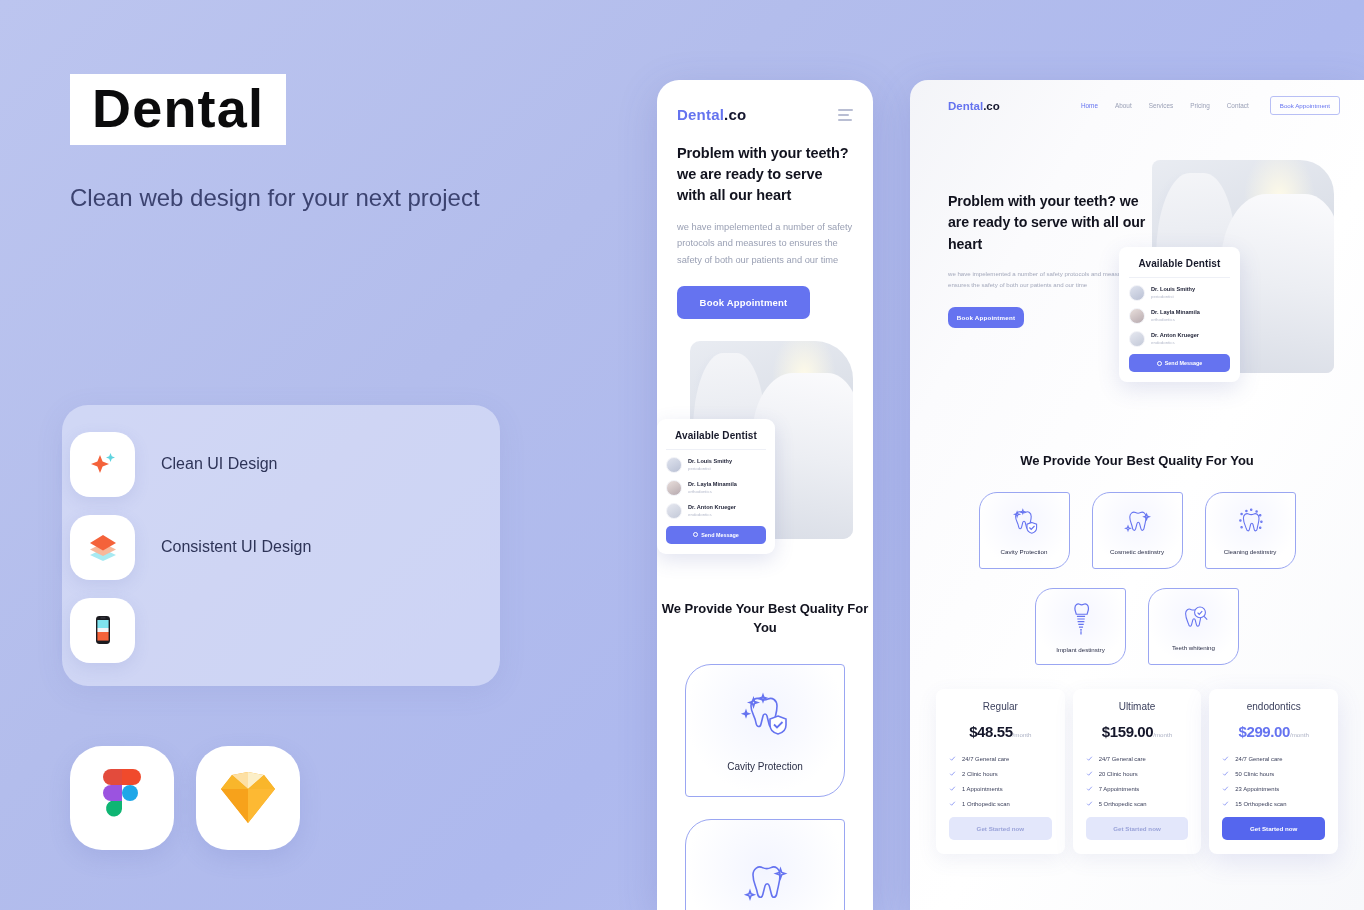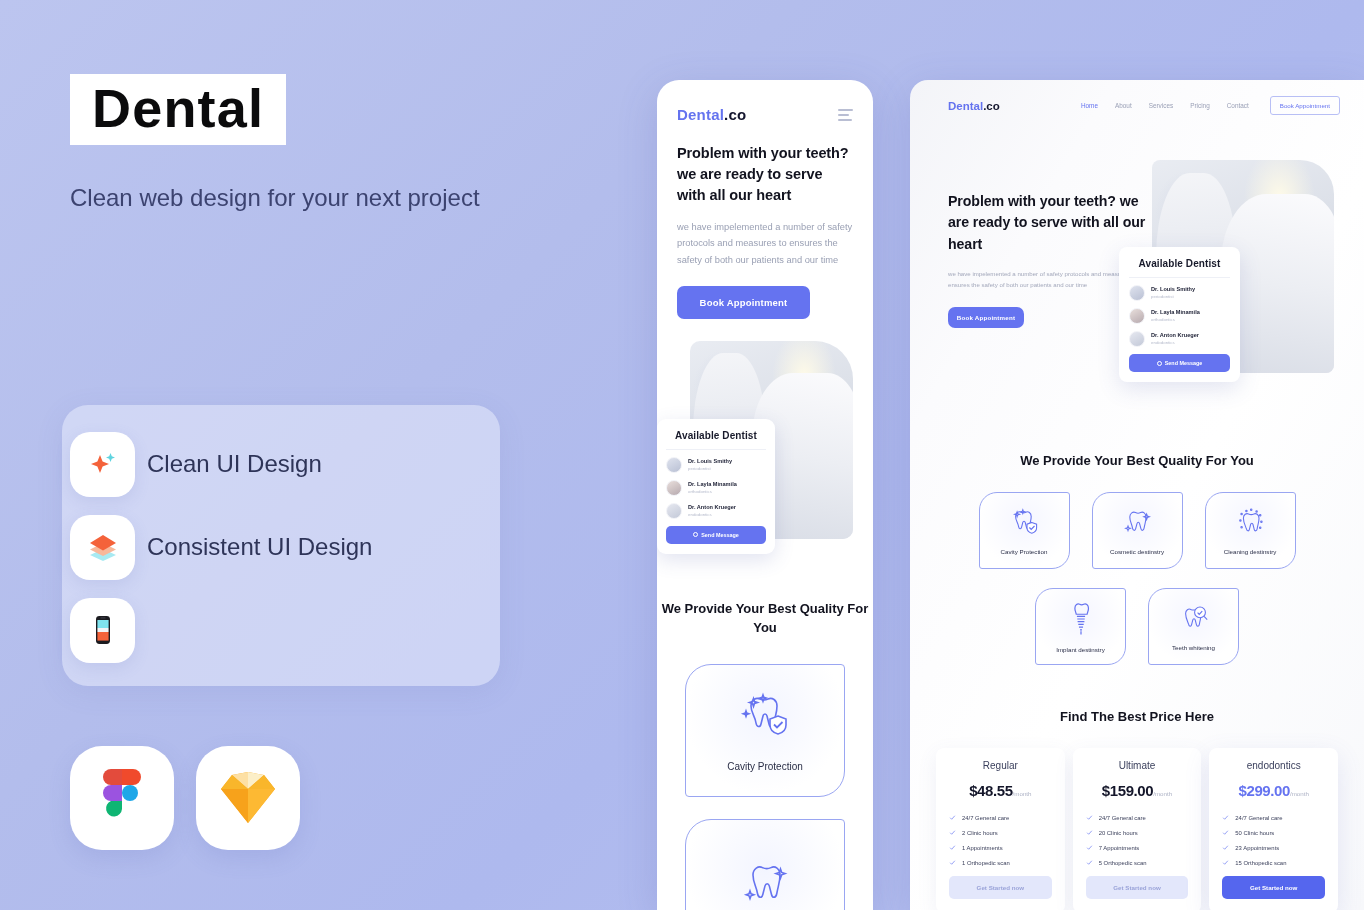--- a/index.html
+++ b/index.html
@@ -56,21 +56,21 @@
   .feature-list { position: absolute; left: 70px; top: 430px; width: 460px; }
   .feature-row { display: flex; align-items: center; height: 68px; margin-bottom: 15px; }
   .feature-icon {
     width: 65px; height: 65px;
     background: #ffffff;
     border-radius: 20px;
     display: flex; align-items: center; justify-content: center;
     box-shadow: 0 5px 16px rgba(100,110,190,0.14);
     flex: none;
   }
-  .feature-label { margin-left: 12px; font-size: 24px; color: #2e3458; font-weight: 400; }
+  .feature-label { margin-left: 26px; font-size: 16px; color: #2e3458; font-weight: 400; }
   
   .tools { position: absolute; left: 70px; top: 746px; display: flex; gap: 22px; }
   .tool-badge {
     width: 104px; height: 104px;
     background: #ffffff;
     border-radius: 32px;
     display: flex; align-items: center; justify-content: center;
     box-shadow: 0 8px 22px rgba(95,105,185,0.16);
   }
   
@@ -500,21 +500,20 @@
           <path d="M16 19c0-6 5-9 8.7-7 3 1.5 5.6 1.5 8.6 0 3.7-2 8.7 1 8.7 7 0 7-2 10.5-3 17.5-.6 4-4 5-5 1l-2-8c-.7-2.6-3.3-2.6-4 0l-2 8c-1 4-4.4 3-5-1C18 29.5 16 26 16 19z"></path>
           <circle cx="40" cy="17" r="9" fill="#ffffff"></circle>
           <path d="M36 17.5 l2.7 2.7 l5-5.2" stroke-width="2"></path>
           <path d="M46.8 23.8 L52 29"></path>
         </svg>
       </span>
       <div class="d-svc-label">Teeth whitening</div>
     </div>
   </div>
 
-  <div class="d-price-title">Find The Best Price Here</div>
 
   <div class="d-price-grid">
 
     <div class="d-price-card">
       <div class="pc-name">Regular</div>
       <div class="pc-price">
         <span class="pc-amount">$48.55</span><span class="pc-per">/month</span>
       </div>
       <div class="pc-feats">
         <div class="pc-feat">

